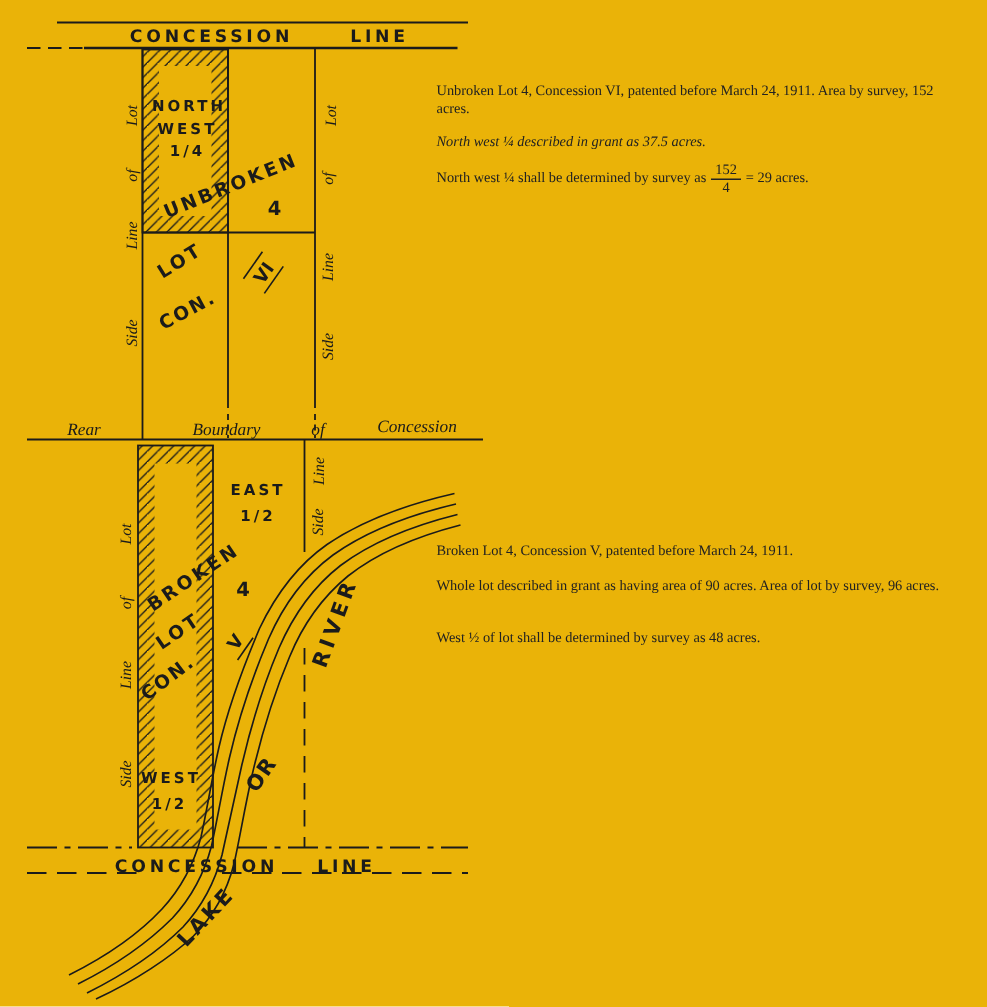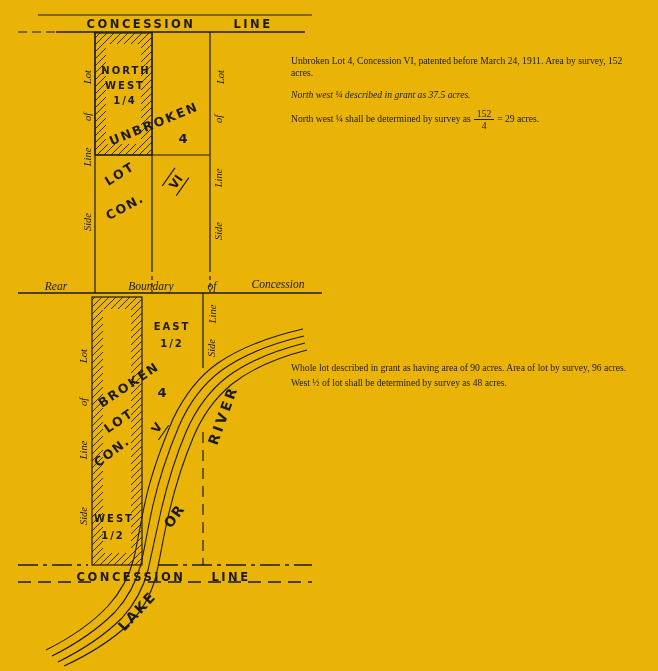--- a/index.html
+++ b/index.html
@@ -160,17 +160,18 @@
       <span>North west ¼ shall be determined by survey as</span>
       <span class="frac">
         <span class="num">152</span>
         <span class="den">4</span>
       </span>
       <span>= 29 acres.</span>
     </p>
   </div>
 
   <div class="note-block" style="left:291px; top:362px; width:362px;">
-    <p style="margin-bottom:3px;">Whole lot described in grant as having area of 90 acres. Area of lot by survey, 96 acres.</p>
+    <p style="margin-bottom:11px;">Broken Lot 4, Concession V, patented before March 24, 1911.</p>
+    <p style="margin-bottom:24px;">Whole lot described in grant as having area of 90 acres. Area of lot by survey, 96 acres.</p>
     <p>West ½ of lot shall be determined by survey as 48 acres.</p>
   </div>
 
 </div>
 
 </body></html>

